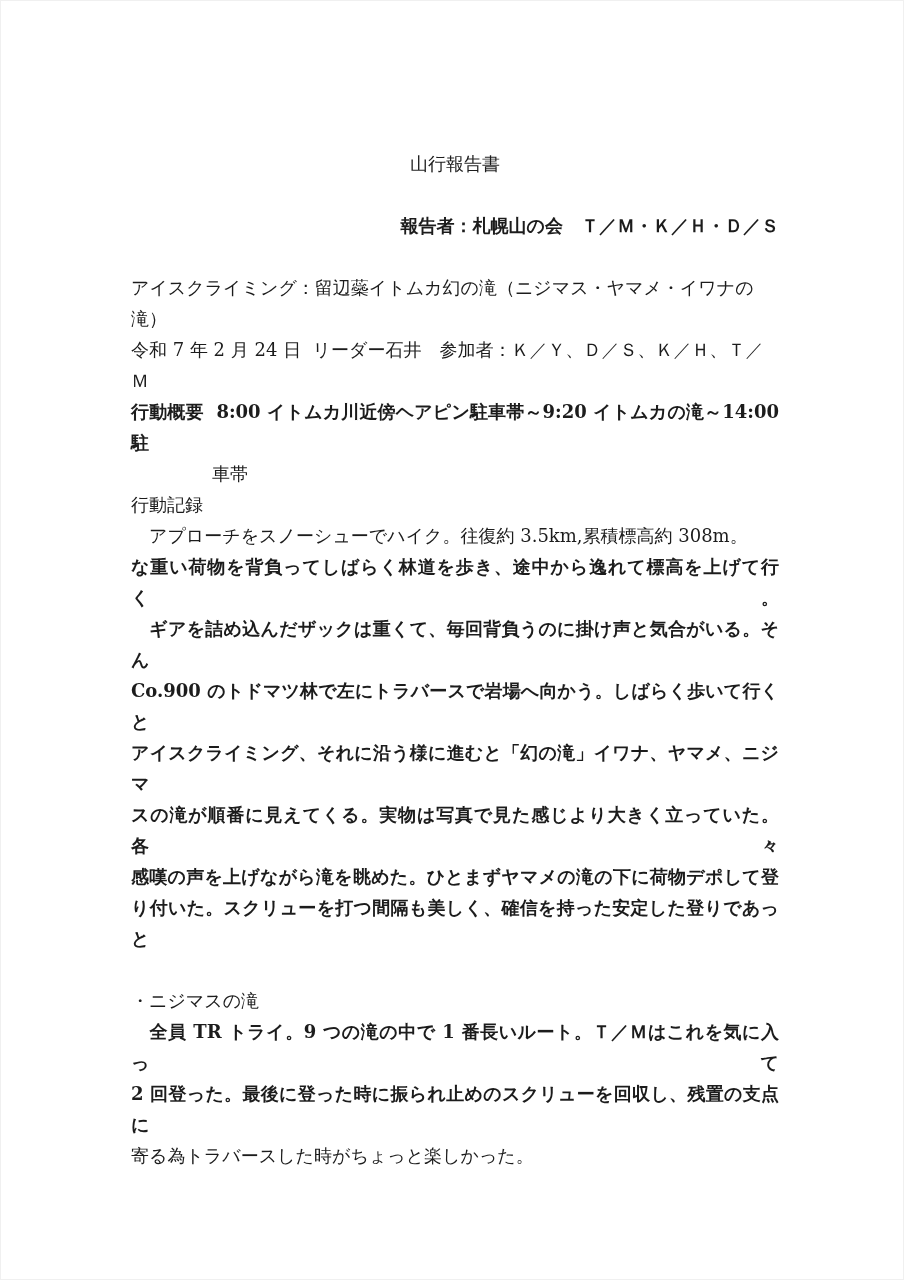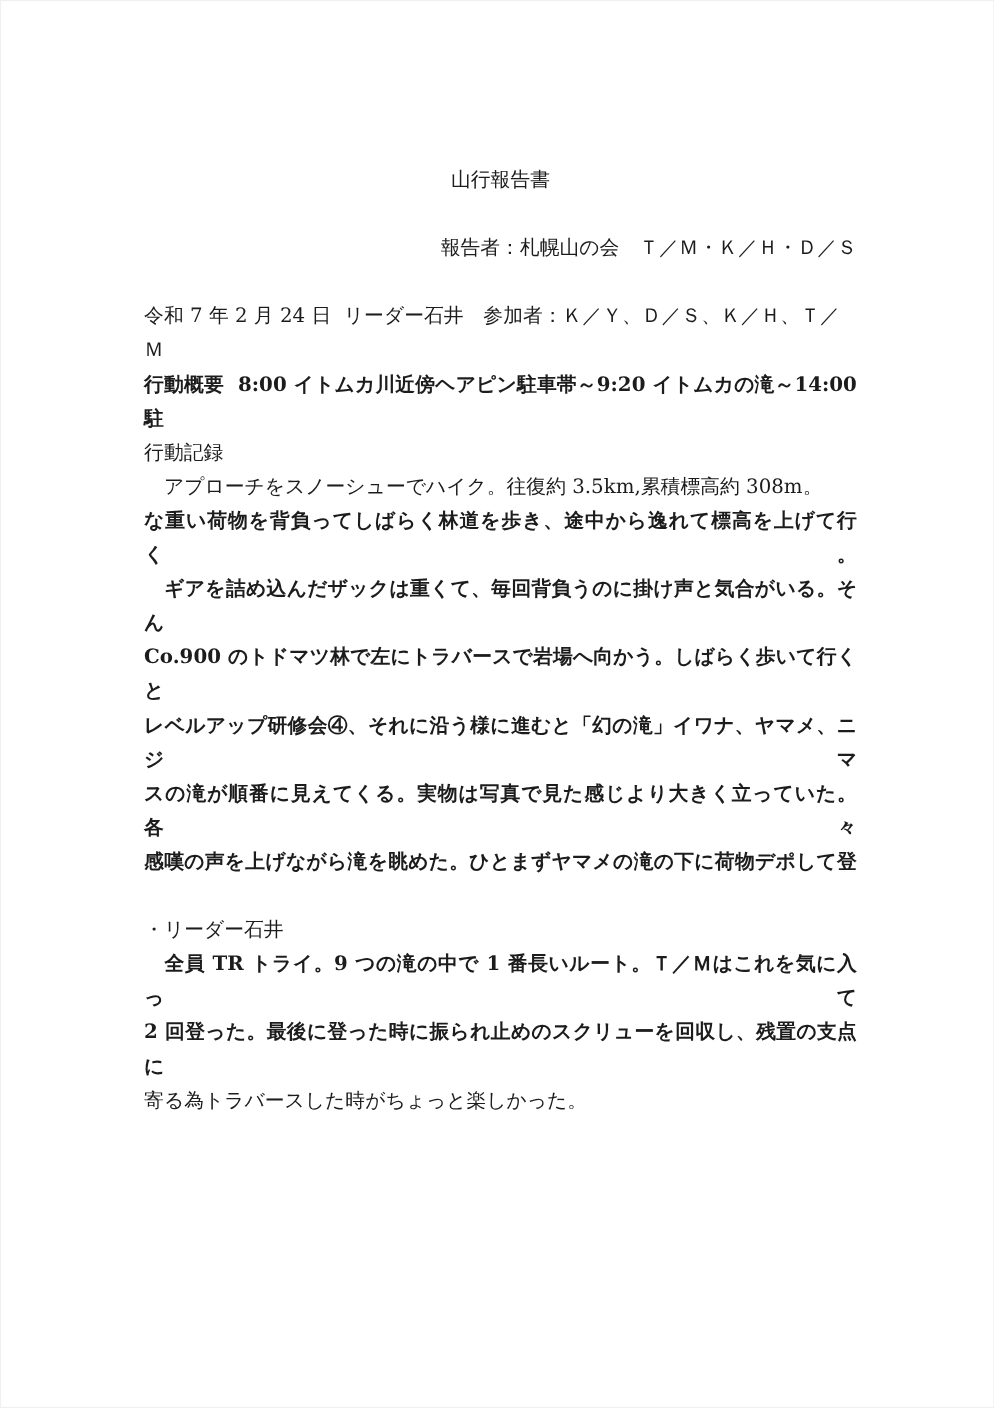--- a/index.html
+++ b/index.html
@@ -31,20 +31,21 @@
     min-height: 31px;
     white-space: pre-wrap;
   }
   
   .line.title {
     text-align: center;
   }
   
   .line.reporter {
     text-align: right;
+    font-weight: bold;
   }
   
   .line.j {
     text-align: justify;
     text-align-last: justify;
     font-weight: bold;
   }
   
   .line.hang {
     padding-left: 81px;
@@ -53,30 +54,33 @@
 </style>
 </head>
 <body>
 
 <div class="page">
   <div class="content">
       <div class="line title">山行報告書</div>
       <div class="line blank">&nbsp;</div>
       <div class="line reporter">報告者：札幌山の会　Ｔ／Ｍ・Ｋ／Ｈ・Ｄ／Ｓ</div>
       <div class="line blank">&nbsp;</div>
+      <div class="line n">アイスクライミング：留辺蘂イトムカ幻の滝（ニジマス・ヤマメ・イワナの滝）</div>
       <div class="line n">令和 7 年 2 月 24 日  リーダー石井　参加者：Ｋ／Ｙ、Ｄ／Ｓ、Ｋ／Ｈ、Ｔ／Ｍ</div>
       <div class="line j">行動概要  8:00 イトムカ川近傍ヘアピン駐車帯～9:20 イトムカの滝～14:00 駐</div>
+      <div class="line hang">車帯</div>
       <div class="line n">行動記録</div>
       <div class="line n">　アプローチをスノーシューでハイク。往復約 3.5km,累積標高約 308m。</div>
       <div class="line j">な重い荷物を背負ってしばらく林道を歩き、途中から逸れて標高を上げて行く。</div>
       <div class="line j">　ギアを詰め込んだザックは重くて、毎回背負うのに掛け声と気合がいる。そん</div>
       <div class="line j">Co.900 のトドマツ林で左にトラバースで岩場へ向かう。しばらく歩いて行くと</div>
-      <div class="line j">レベルアップ研修会④、それに沿う様に進むと「幻の滝」イワナ、ヤマメ、ニジマ</div>
+      <div class="line j">アイスクライミング、それに沿う様に進むと「幻の滝」イワナ、ヤマメ、ニジマ</div>
       <div class="line j">スの滝が順番に見えてくる。実物は写真で見た感じより大きく立っていた。各々</div>
       <div class="line j">感嘆の声を上げながら滝を眺めた。ひとまずヤマメの滝の下に荷物デポして登</div>
+      <div class="line j">り付いた。スクリューを打つ間隔も美しく、確信を持った安定した登りであっと</div>
       <div class="line blank">&nbsp;</div>
-      <div class="line n">・リーダー石井</div>
+      <div class="line n">・ニジマスの滝</div>
       <div class="line j">　全員 TR トライ。9 つの滝の中で 1 番長いルート。Ｔ／Ｍはこれを気に入って</div>
       <div class="line j">2 回登った。最後に登った時に振られ止めのスクリューを回収し、残置の支点に</div>
       <div class="line n">寄る為トラバースした時がちょっと楽しかった。</div>
       <div class="line blank">&nbsp;</div>
     </div>
 </div>
 
 </body></html>

